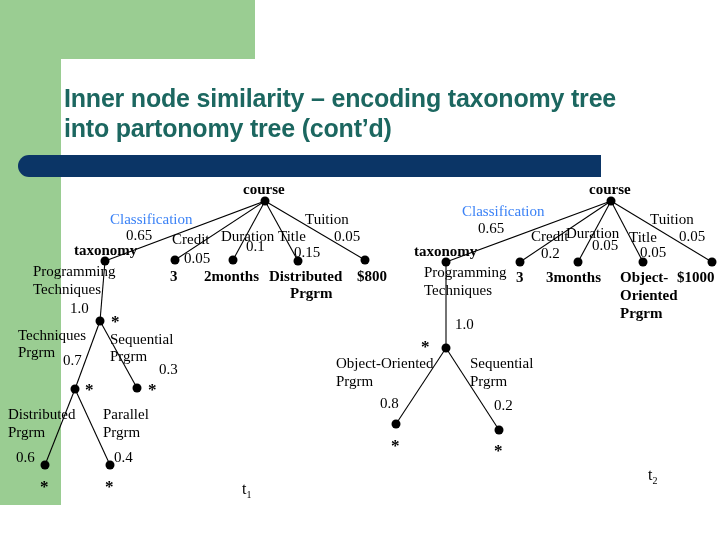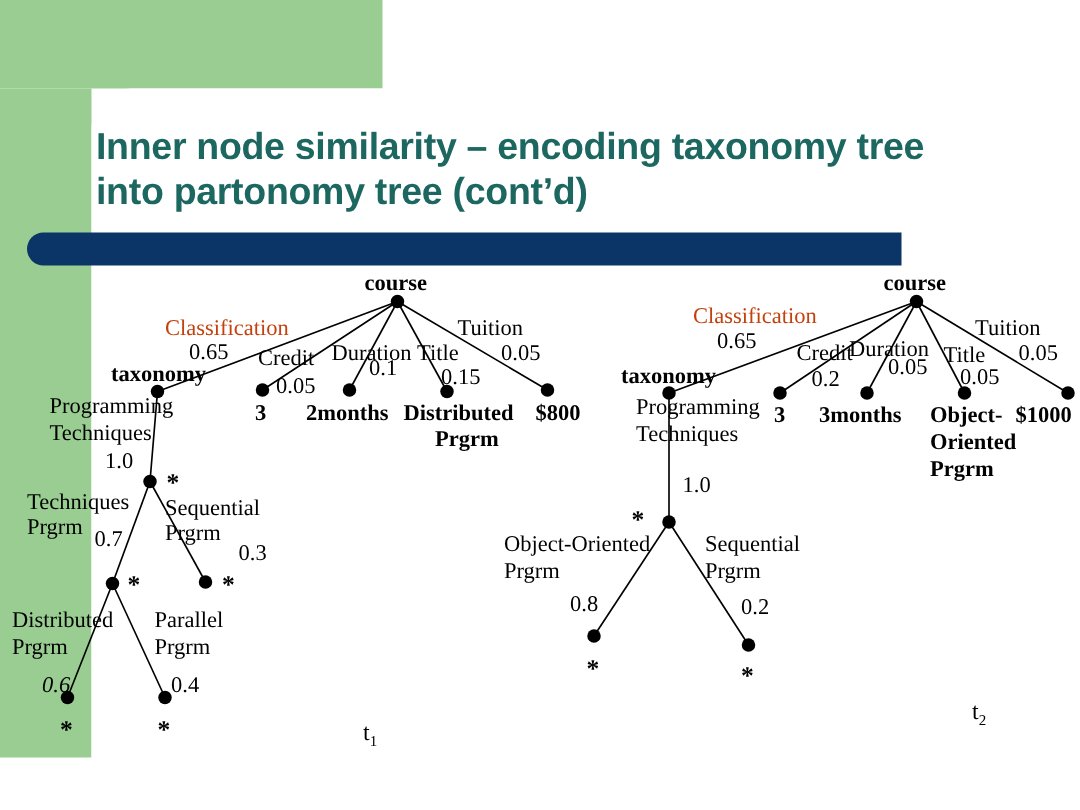--- a/index.html
+++ b/index.html
@@ -61,21 +61,21 @@
   svg.trees circle{fill:#000;}
 
   
   .lbl{
     position:absolute;
     font-family:"Liberation Serif", serif;
     color:#000;
     white-space:nowrap;
     line-height:1.0;
   }
-  .lbl.red{color:#c2410c;}
+  .lbl.red{color:#3b82f6;}
   .lbl.num{font-size:15px;}
   .lbl.nm{font-size:15px;}
   .lbl.nmb{font-size:15px;font-weight:bold;}
   .lbl.star{font-size:17px;font-weight:bold;}
   .lbl.tn{font-size:16px;}
   .lbl.tn sub{font-size:10px;}
 </style>
 </head>
 <body>
 
@@ -172,21 +172,21 @@
 
   <div class="lbl nm" style="left:110px;top:332px;">Sequential</div>
   <div class="lbl nm" style="left:110px;top:349px;">Prgrm</div>
   <div class="lbl num" style="left:159px;top:362px;">0.3</div>
 
   <div class="lbl star" style="left:85px;top:381px;">*</div>
   <div class="lbl star" style="left:148px;top:381px;">*</div>
 
   <div class="lbl nm" style="left:8px;top:407px;">Distributed</div>
   <div class="lbl nm" style="left:8px;top:425px;">Prgrm</div>
-  <div class="lbl num" style="left:28px;top:450px;font-style:italic;">0.6</div>
+  <div class="lbl num" style="left:16px;top:450px;">0.6</div>
 
   <div class="lbl nm" style="left:103px;top:407px;">Parallel</div>
   <div class="lbl nm" style="left:103px;top:425px;">Prgrm</div>
   <div class="lbl num" style="left:114px;top:450px;">0.4</div>
 
   <div class="lbl star" style="left:40px;top:478px;">*</div>
   <div class="lbl star" style="left:105px;top:478px;">*</div>
 
   <div class="lbl tn" style="left:242px;top:481px;"><span>t</span><sub>1</sub></div>
 

